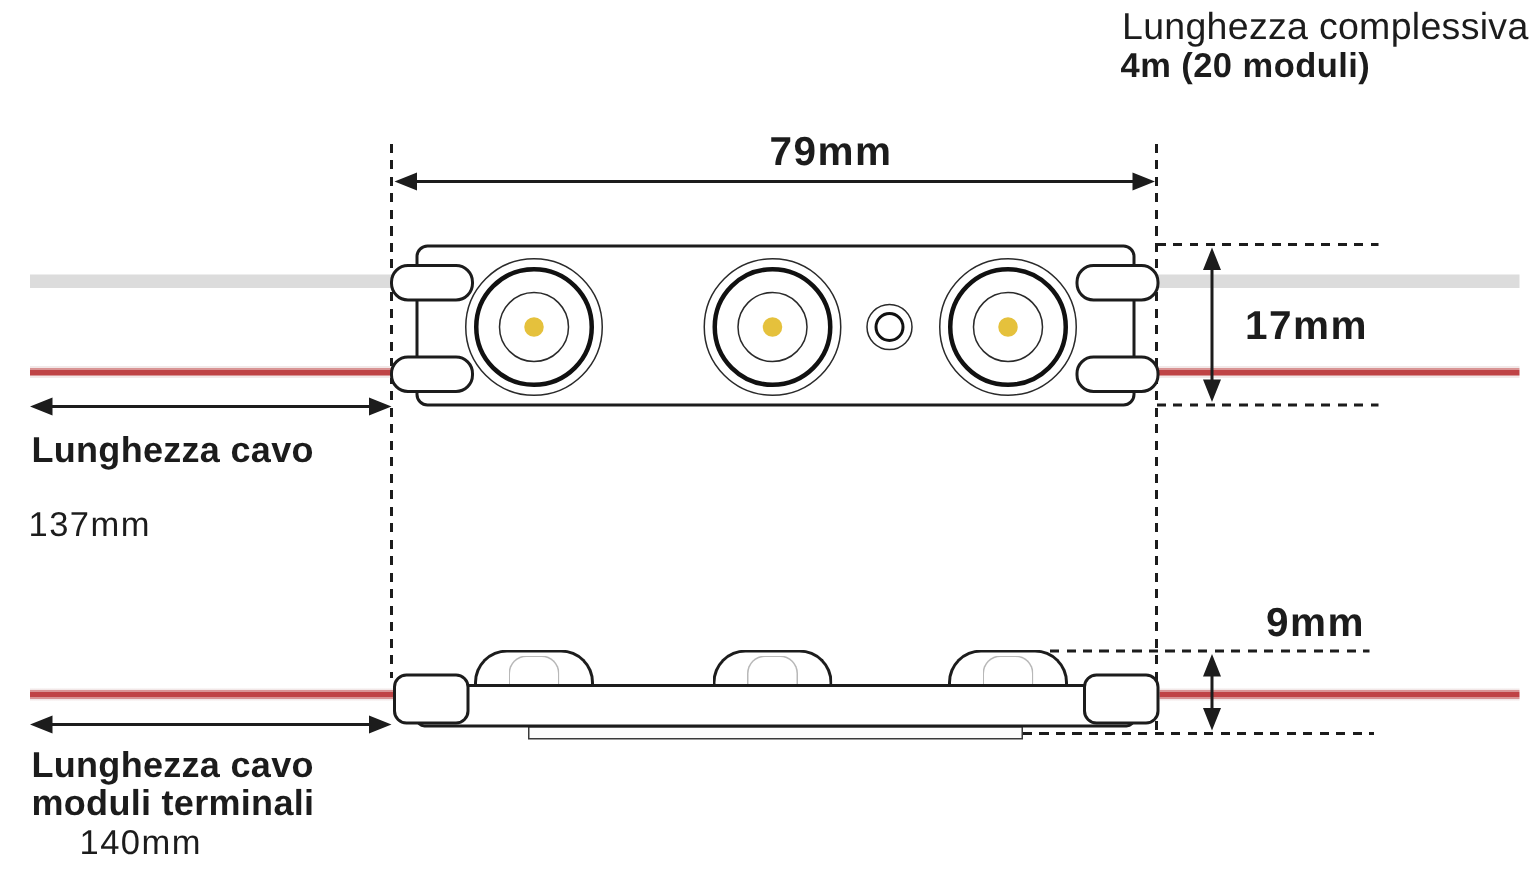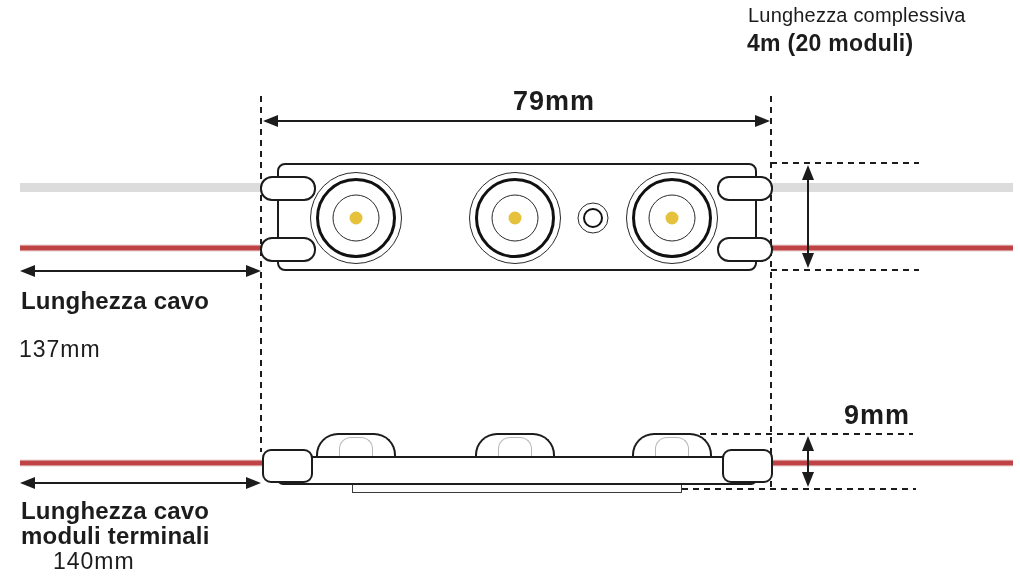--- a/index.html
+++ b/index.html
@@ -42,21 +42,21 @@
   .led-dot{width:13px;height:13px;background:var(--chip);}
   .hole-outer{width:31px;height:31px;border:1.5px solid #2a2a2a;}
   .hole-inner{width:20px;height:20px;border:2.5px solid #111111;}
   .dome{position:absolute;width:80px;height:24px;background:#ffffff;border:2.5px solid var(--ink);border-bottom:none;border-radius:22px 22px 0 0;box-sizing:border-box;}
   .dome-inner{position:absolute;left:50%;transform:translateX(-50%);top:2px;width:34px;height:22px;border:1.5px solid var(--lens-gray);border-bottom:none;border-radius:12px 12px 0 0;box-sizing:border-box;}
   .cap{position:absolute;width:51px;height:34px;background:#ffffff;border:2.5px solid var(--ink);border-radius:9px;box-sizing:border-box;}
   .strip{position:absolute;width:330px;height:9px;background:#fcfcfc;border:1.5px solid #3a3a3a;box-sizing:border-box;}
   
   .t{position:absolute;white-space:nowrap;}
   .t-dim{font-size:27px;font-weight:600;letter-spacing:1px;}
-  .t-hdr1{font-size:20px;font-weight:500;letter-spacing:.2px;}
+  .t-hdr1{font-size:25px;font-weight:500;letter-spacing:.2px;}
   .t-hdr2{font-size:23px;font-weight:800;letter-spacing:.3px;}
   .t-lbl{font-size:24px;font-weight:700;letter-spacing:.2px;}
   .t-val{font-size:23px;font-weight:500;letter-spacing:1px;}
 </style>
 </head>
 <body>
 
 <div id="canvas">
 
   <div class="t t-hdr1" style="left:748px;top:4px;">Lunghezza complessiva</div>
@@ -111,20 +111,21 @@
     </div>
   </div>
 
   <div class="dash-h" style="left:771px;top:162px;width:148px;"></div>
   <div class="dash-h" style="left:771px;top:269px;width:148px;"></div>
   <div class="dim-v" style="left:801px;top:165px;height:103px;">
     <span class="av-t"></span>
     <span class="shaft"></span>
     <span class="av-b"></span>
   </div>
+  <div class="t t-dim" style="left:830px;top:202px;">17mm</div>
 
   <div class="dim-h" style="left:20px;top:264px;width:241px;">
     <span class="ah-l"></span>
     <span class="shaft"></span>
     <span class="ah-r"></span>
   </div>
   <div class="t t-lbl" style="left:21px;top:287px;">Lunghezza cavo</div>
   <div class="t t-val" style="left:19px;top:336px;">137mm</div>
 
   <div class="wire-red" style="left:20px;top:459px;width:242px;"></div>

